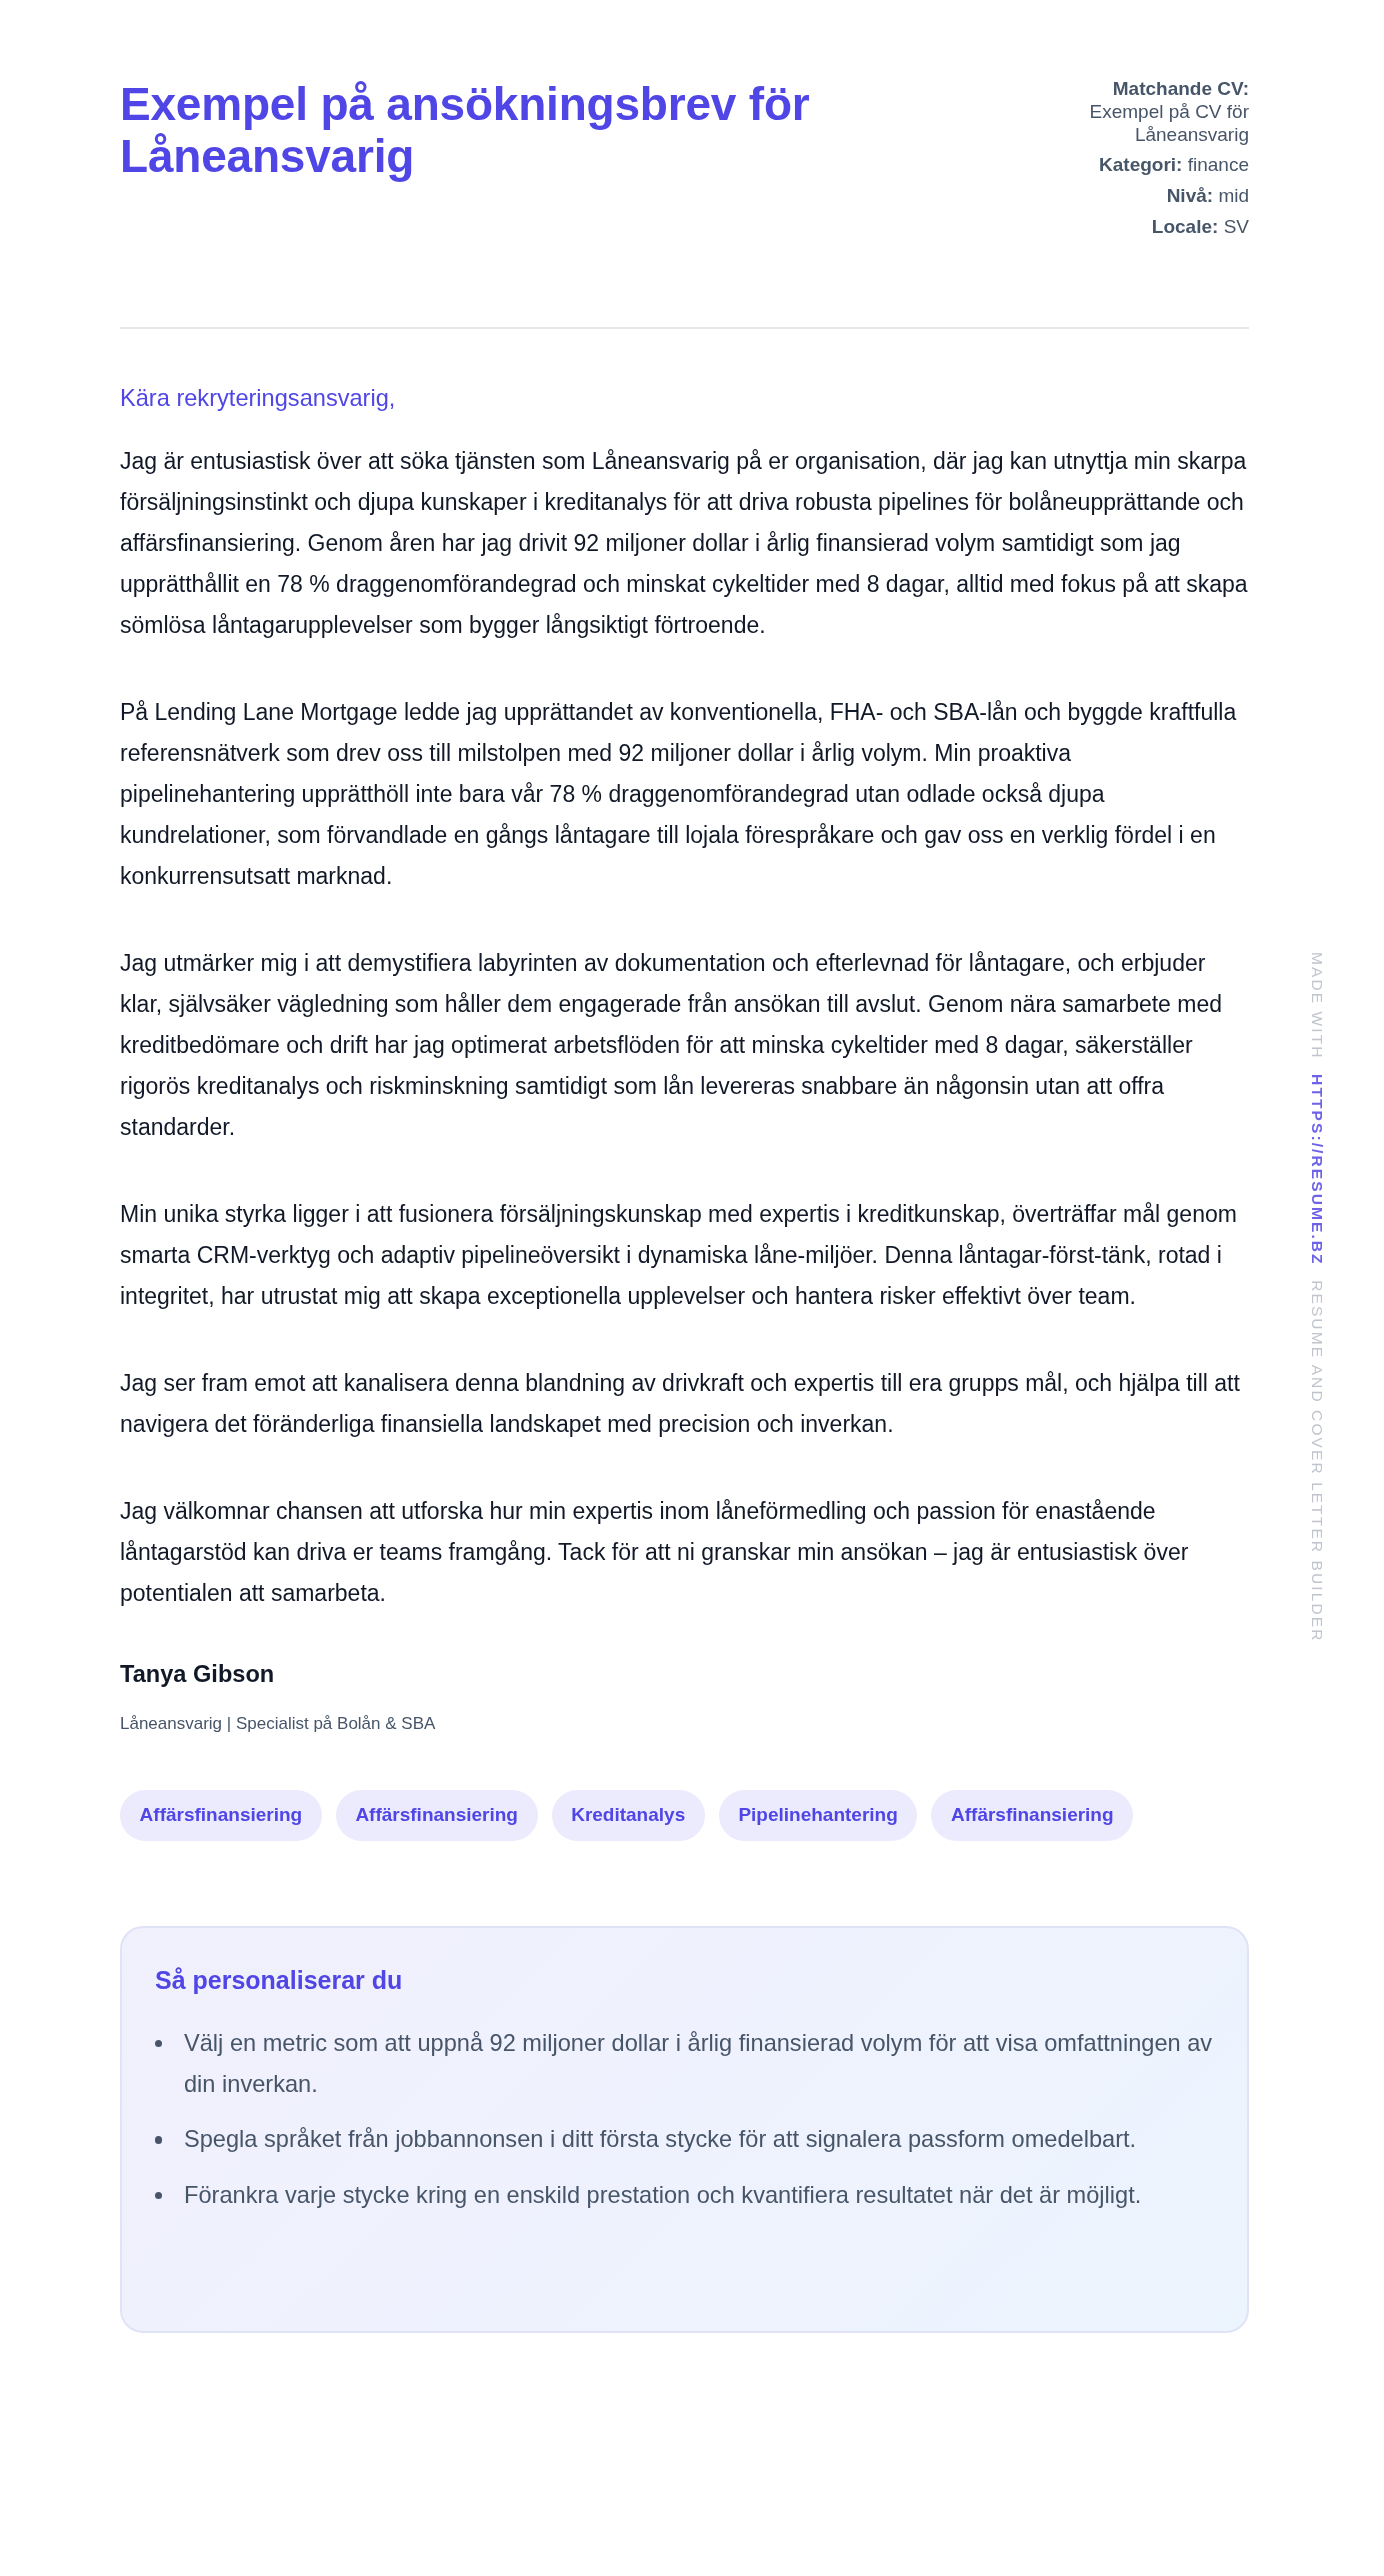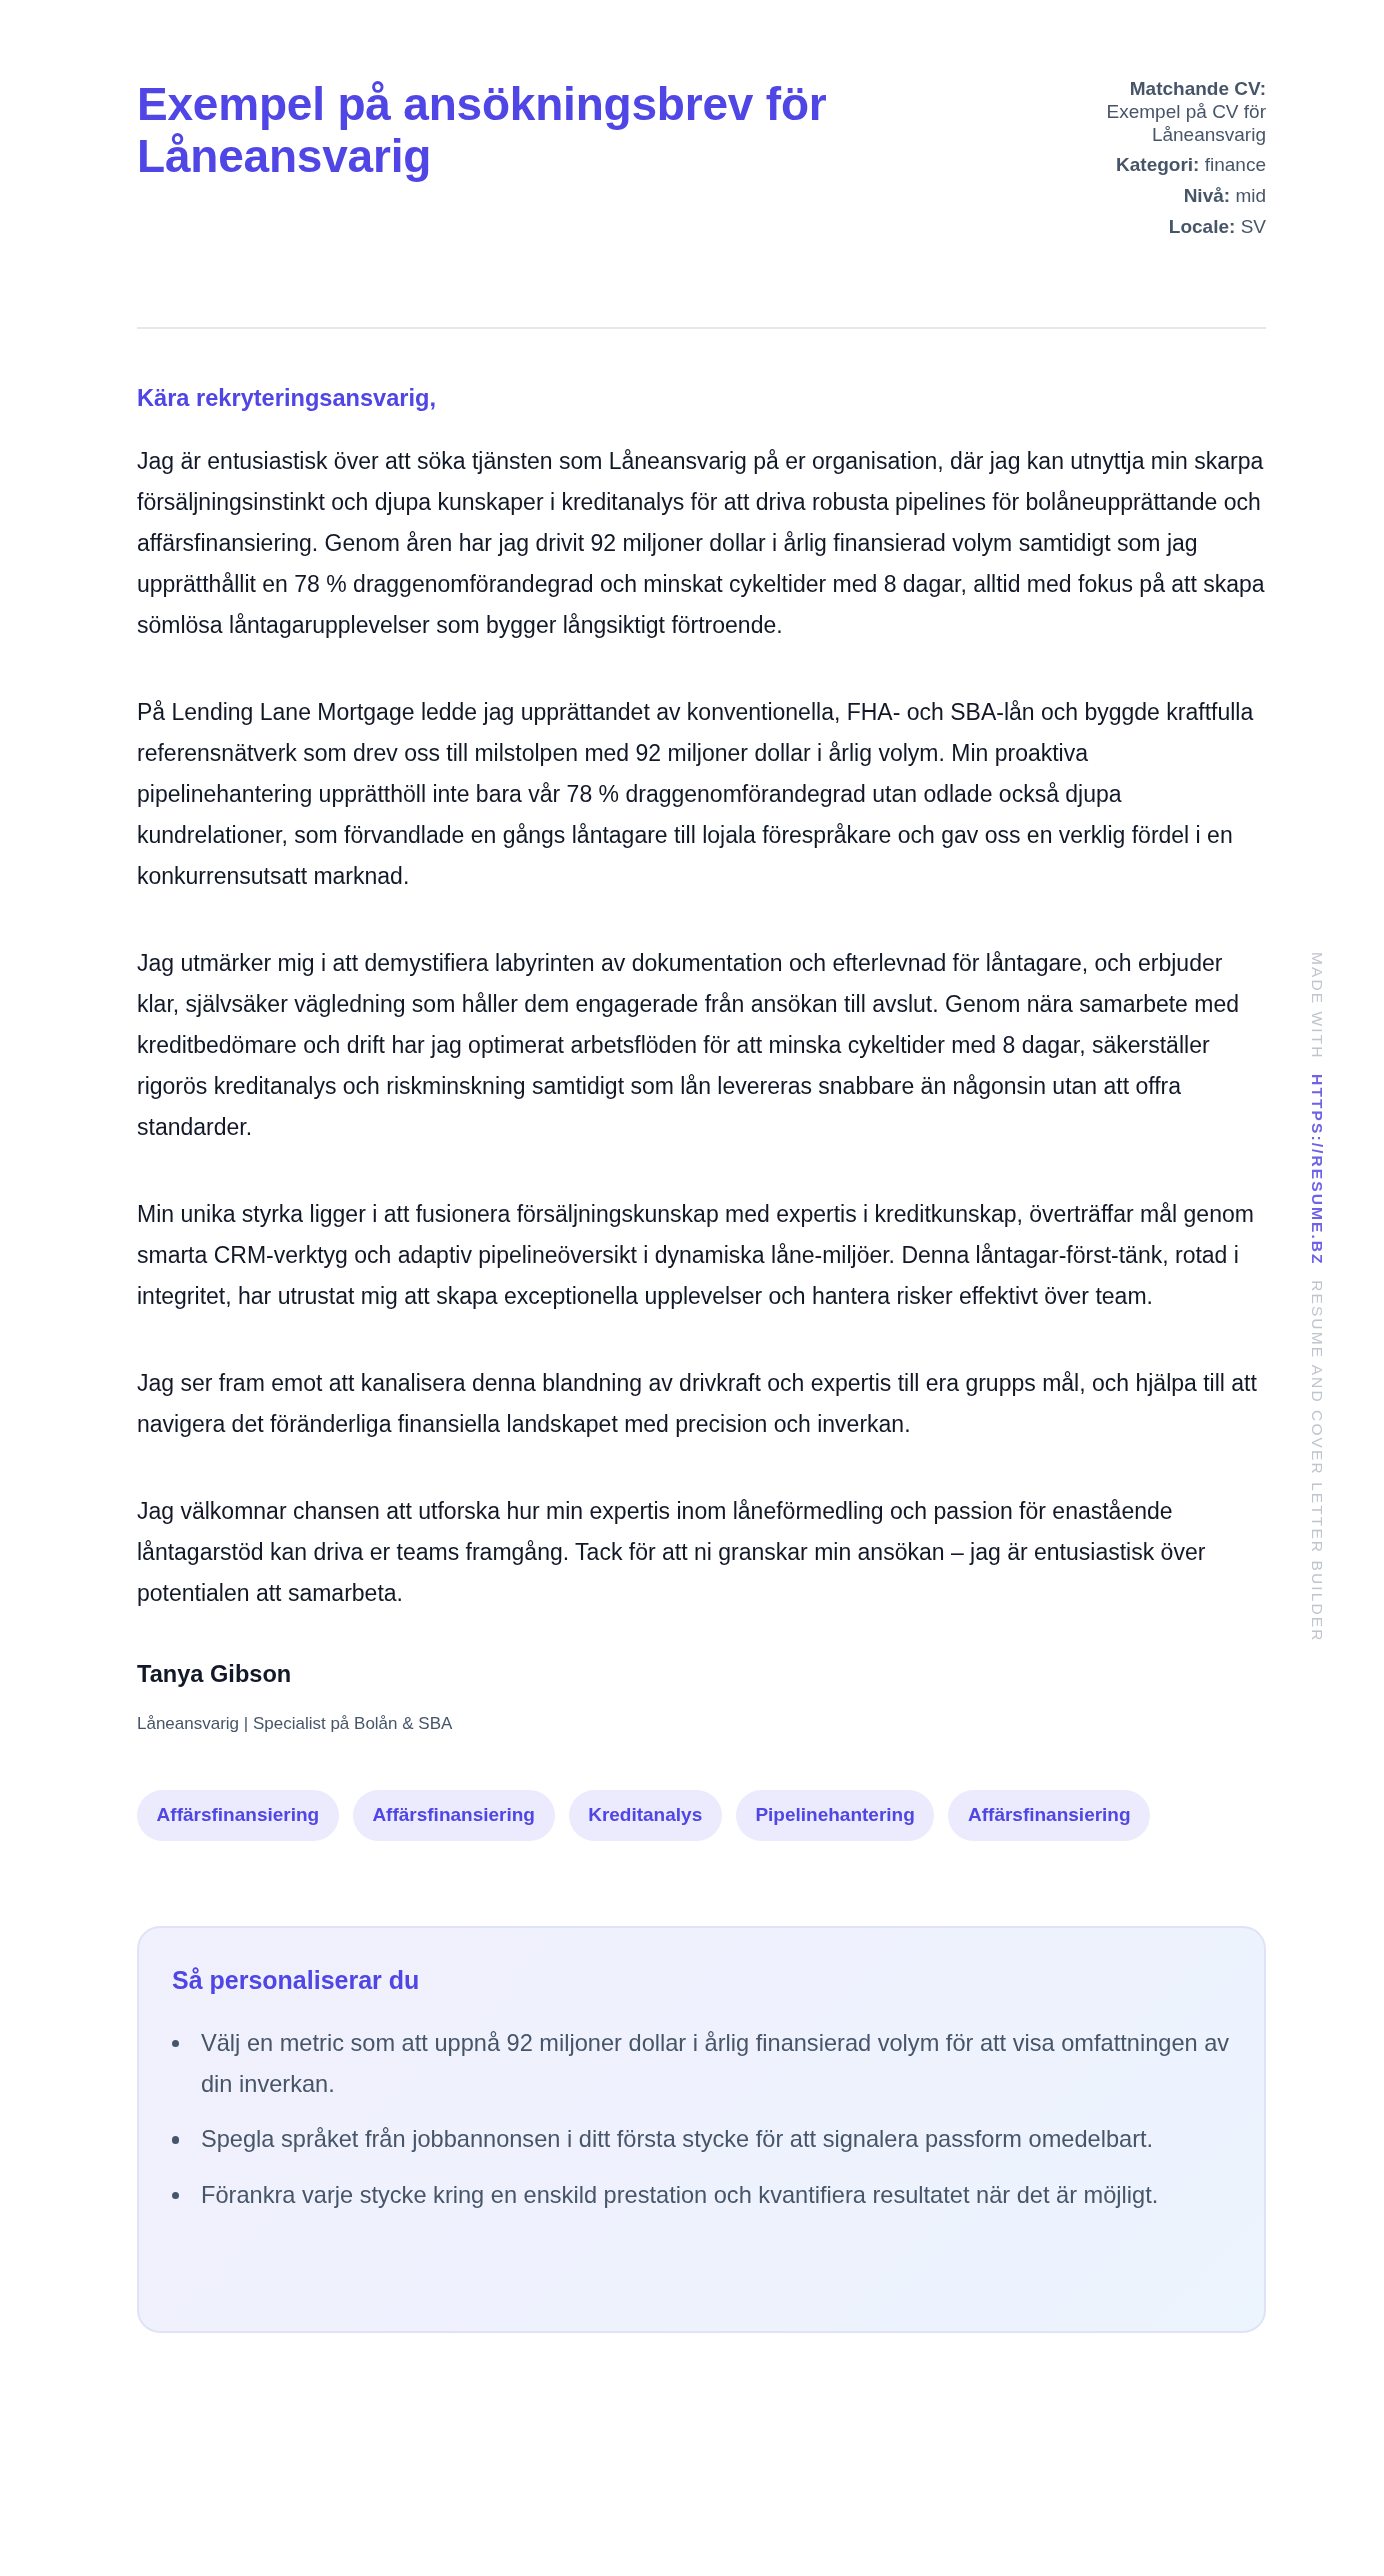--- a/index.html
+++ b/index.html
@@ -1,32 +1,32 @@
 <!DOCTYPE html>
 <html style="font-size:13px"><head>
 <meta charset="utf-8">
 <style>
   * { box-sizing: border-box; margin: 0; padding: 0; }
   html, body { width: 1385px; height: 2576px; background: #ffffff; }
   body { font-family: "Liberation Sans", "DejaVu Sans", sans-serif; color: #111827; position: relative; overflow: hidden; }
 
-  .page { position: absolute; left: 137px; top: 0; width: 1129px; }
+  .page { position: absolute; left: 120px; top: 0; width: 1129px; }
 
   .header { position: relative; padding-top: 78px; height: 329px; border-bottom: 2.4px solid #e5e7eb; }
   .title-block { width: 880px; }
   .title { font-size: 46px; line-height: 52px; font-weight: 700; color: #4f46e5; letter-spacing: -0.2px; }
   .subtitle { margin-top: 3.3px; font-size: 28px; line-height: 33px; font-weight: 700; color: #475569; }
 
   .meta { position: absolute; right: 0; top: 77px; width: 244px; text-align: right; font-size: 19px; line-height: 23px; color: #475569; }
   .meta .row { margin-bottom: 8.1px; }
   .meta .row.cv { margin-bottom: 6.5px; }
   .meta .k { font-weight: 700; color: #475569; }
   .meta .v { font-weight: 400; color: #475569; }
 
-  .salutation { margin-top: 55px; font-size: 23.6px; line-height: 29px; font-weight: 700; color: #4f46e5; }
+  .salutation { margin-top: 55px; font-size: 23.6px; line-height: 29px; font-weight: 400; color: #4f46e5; }
 
   .body-text { margin-top: 28px; }
   .para { font-size: 23px; line-height: 41px; color: #111827; margin-bottom: 46px; }
 
   .signoff { margin-top: 44px; }
   .sign-name { font-size: 23.6px; line-height: 29px; font-weight: 700; color: #111827; }
   .sign-role { margin-top: 19.6px; font-size: 17px; line-height: 29px; color: #475569; }
 
   .tags { margin-top: 52px; display: flex; gap: 14px; flex-wrap: wrap; }
   .tag { height: 51px; padding: 0 19.6px; border-radius: 26px; background: #eceafd; color: #4f46e5; font-size: 19px; font-weight: 700; display: flex; align-items: center; }

